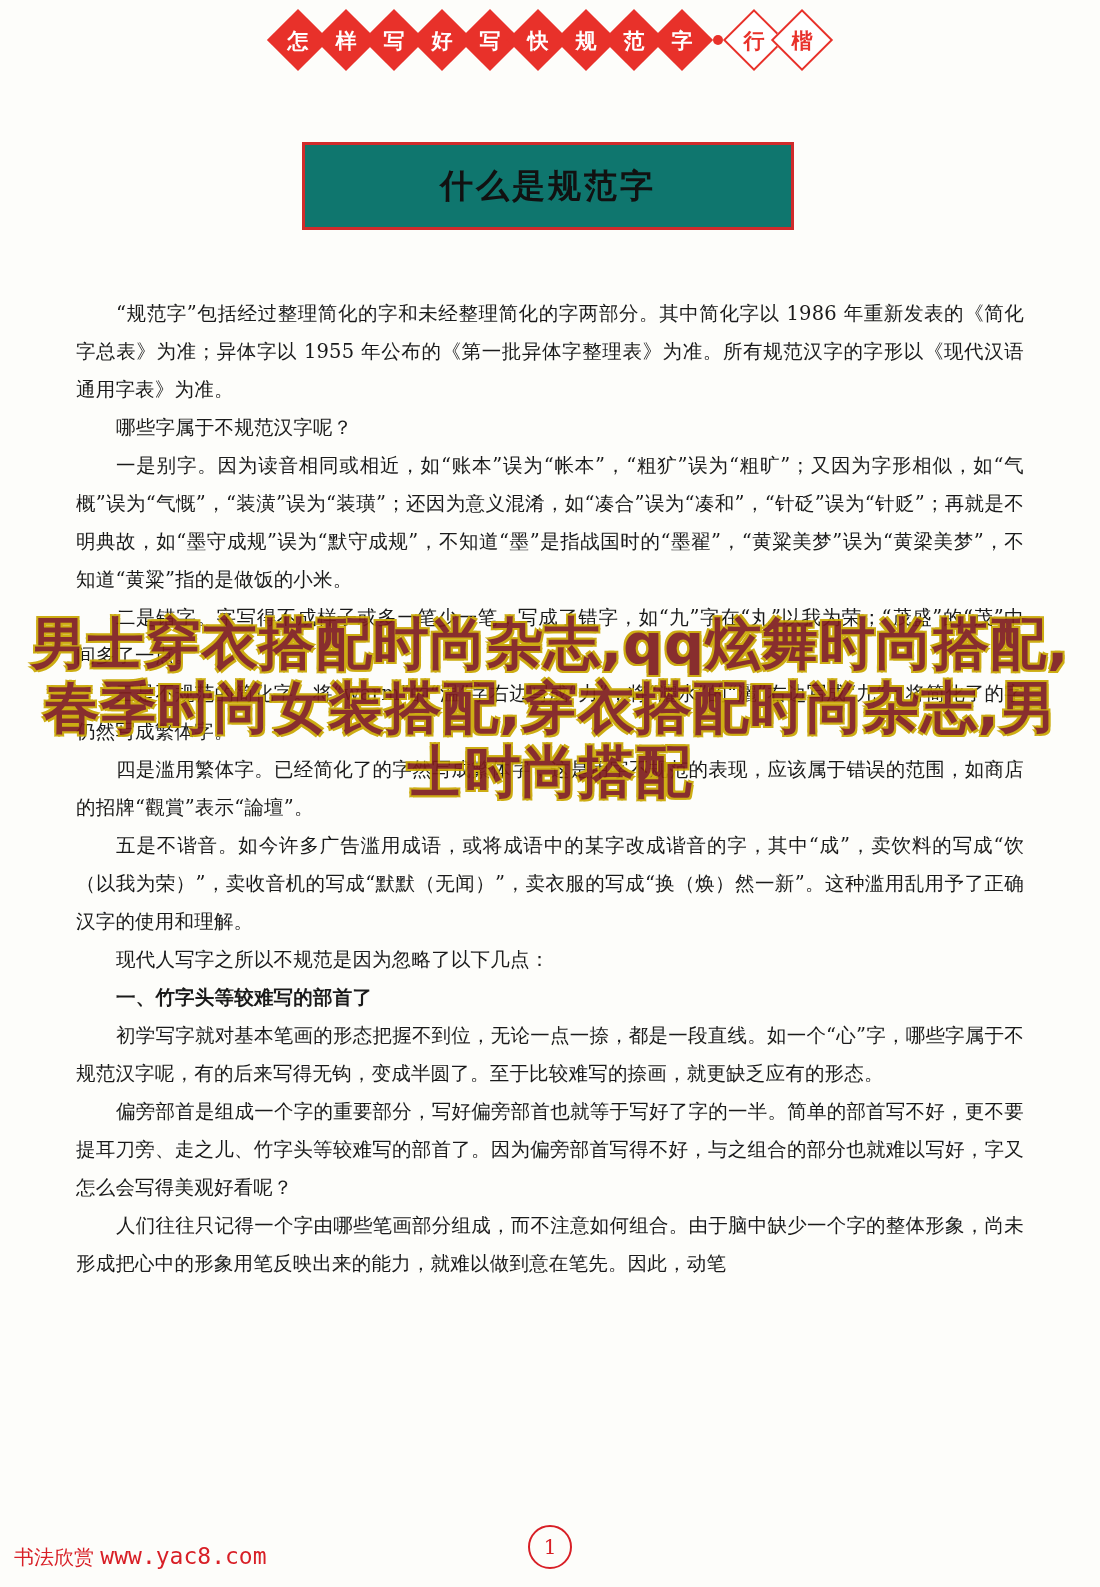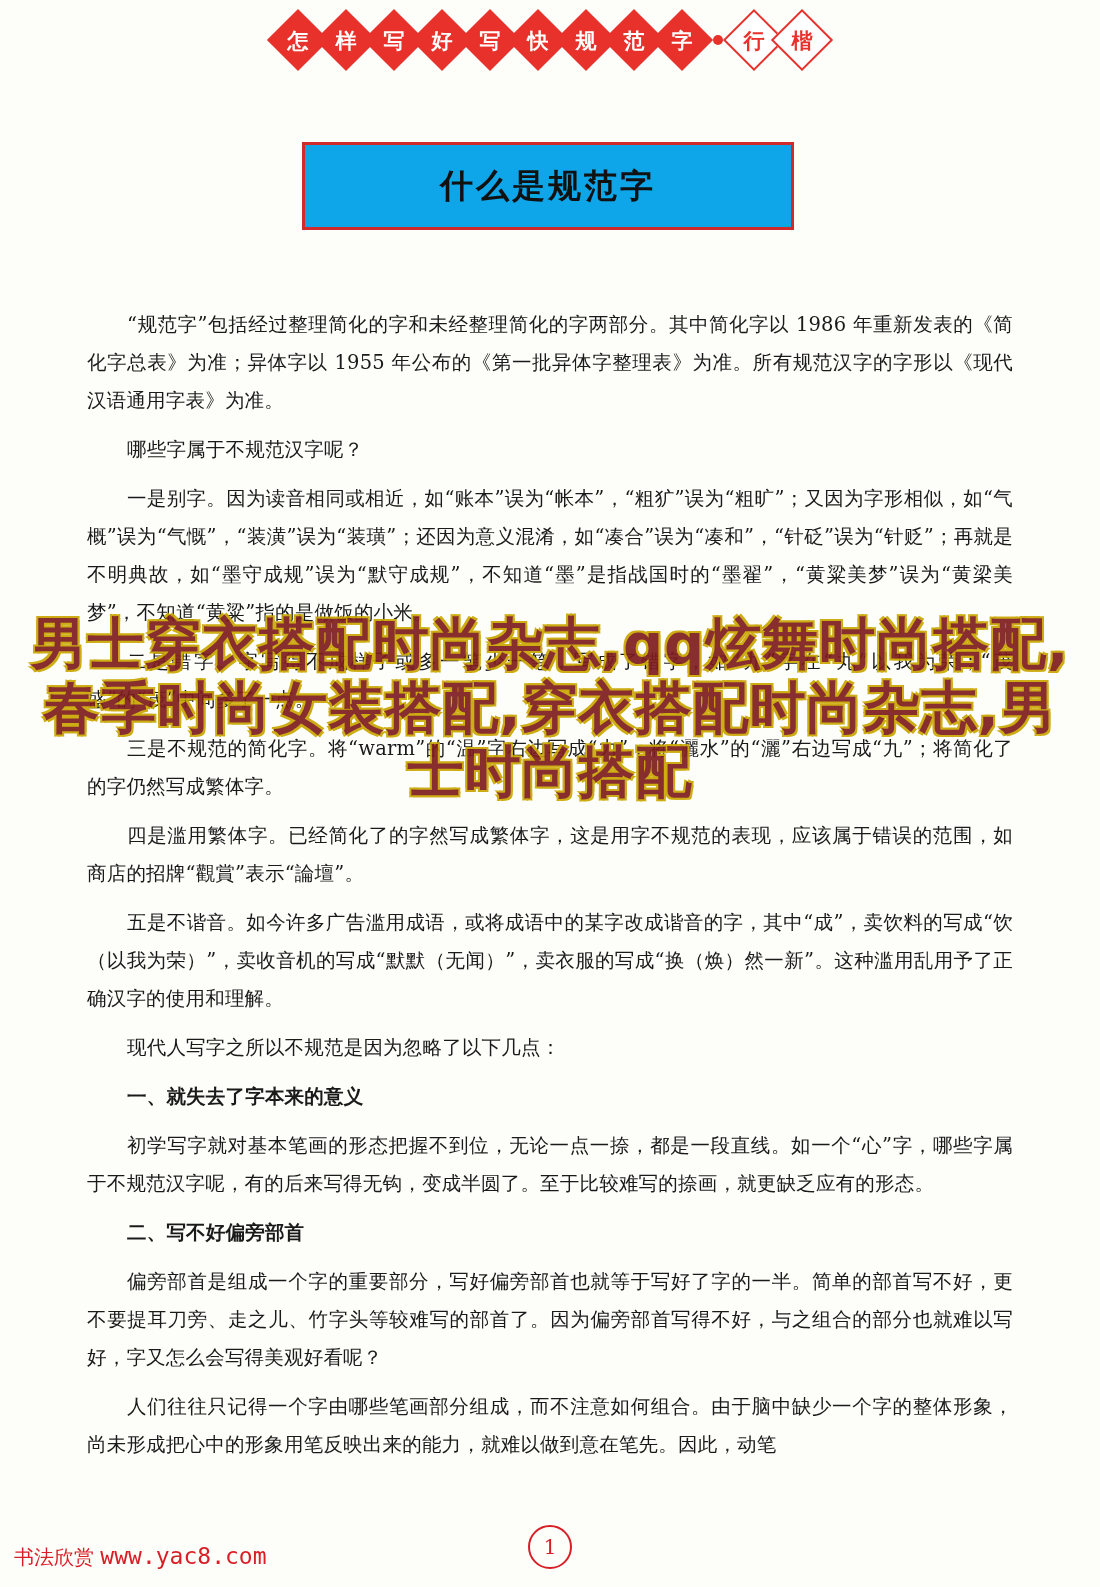--- a/index.html
+++ b/index.html
@@ -60,21 +60,21 @@
     margin: 0 6px;
   }
 
   
   .title-box {
     position: absolute;
     top: 142px;
     left: 302px;
     width: 492px;
     height: 88px;
-    background: #0ea5e9;
+    background: #0f766e;
     border: 3px solid #d02b2b;
     box-sizing: border-box;
     display: flex;
     align-items: center;
     justify-content: center;
   }
   .title-box .title-text {
     font-size: 33px;
     font-weight: bold;
     letter-spacing: 3px;
@@ -87,21 +87,21 @@
     position: absolute;
     top: 295px;
     left: 76px;
     width: 948px;
     font-size: 19.5px;
     line-height: 38px;
     text-align: justify;
     letter-spacing: 0.2px;
   }
   .body p {
-    margin: 11px;
+    margin: 0;
   }
   .indent { text-indent: 40px; }
   .bold { font-weight: bold; }
 
   
   .watermark {
     position: absolute;
     top: 612px;
     left: 18px;
     width: 1064px;
@@ -199,23 +199,22 @@
 
   <div class="body">
     <p class="indent">“规范字”包括经过整理简化的字和未经整理简化的字两部分。其中简化字以 1986 年重新发表的《简化字总表》为准；异体字以 1955 年公布的《第一批异体字整理表》为准。所有规范汉字的字形以《现代汉语通用字表》为准。</p>
     <p class="indent">哪些字属于不规范汉字呢？</p>
     <p class="indent">一是别字。因为读音相同或相近，如“账本”误为“帐本”，“粗犷”误为“粗旷”；又因为字形相似，如“气概”误为“气慨”，“装潢”误为“装璜”；还因为意义混淆，如“凑合”误为“凑和”，“针砭”误为“针贬”；再就是不明典故，如“墨守成规”误为“默守成规”，不知道“墨”是指战国时的“墨翟”，“黄粱美梦”误为“黄梁美梦”，不知道“黄粱”指的是做饭的小米。</p>
     <p class="indent">二是错字。字写得不成样子或多一笔少一笔，写成了错字，如“九”字在“丸”以我为荣；“茂盛”的“茂”中间多了一点。</p>
     <p class="indent">三是不规范的简化字。将“warm”的“温”字右边写成“力”，将“灑水”的“灑”右边写成“九”；将简化了的字仍然写成繁体字。</p>
     <p class="indent">四是滥用繁体字。已经简化了的字然写成繁体字，这是用字不规范的表现，应该属于错误的范围，如商店的招牌“觀賞”表示“論壇”。</p>
     <p class="indent">五是不谐音。如今许多广告滥用成语，或将成语中的某字改成谐音的字，其中“成”，卖饮料的写成“饮（以我为荣）”，卖收音机的写成“默默（无闻）”，卖衣服的写成“换（焕）然一新”。这种滥用乱用予了正确汉字的使用和理解。</p>
     <p class="indent">现代人写字之所以不规范是因为忽略了以下几点：</p>
-    <p class="indent bold">一、就失去了字本来的意义</p>
+    <p class="indent bold">一、竹字头等较难写的部首了</p>
     <p class="indent">初学写字就对基本笔画的形态把握不到位，无论一点一捺，都是一段直线。如一个“心”字，哪些字属于不规范汉字呢，有的后来写得无钩，变成半圆了。至于比较难写的捺画，就更缺乏应有的形态。</p>
-    <p class="indent bold">二、写不好偏旁部首</p>
     <p class="indent">偏旁部首是组成一个字的重要部分，写好偏旁部首也就等于写好了字的一半。简单的部首写不好，更不要提耳刀旁、走之儿、竹字头等较难写的部首了。因为偏旁部首写得不好，与之组合的部分也就难以写好，字又怎么会写得美观好看呢？</p>
     <p class="indent">人们往往只记得一个字由哪些笔画部分组成，而不注意如何组合。由于脑中缺少一个字的整体形象，尚未形成把心中的形象用笔反映出来的能力，就难以做到意在笔先。因此，动笔</p>
   </div>
 
   <div class="watermark">男士穿衣搭配时尚杂志,qq炫舞时尚搭配,春季时尚女装搭配,穿衣搭配时尚杂志,男士时尚搭配</div>
 
   <div class="footer-left">
     <span>书法欣赏</span>
     <span class="url">www.yac8.com</span>
   </div>

